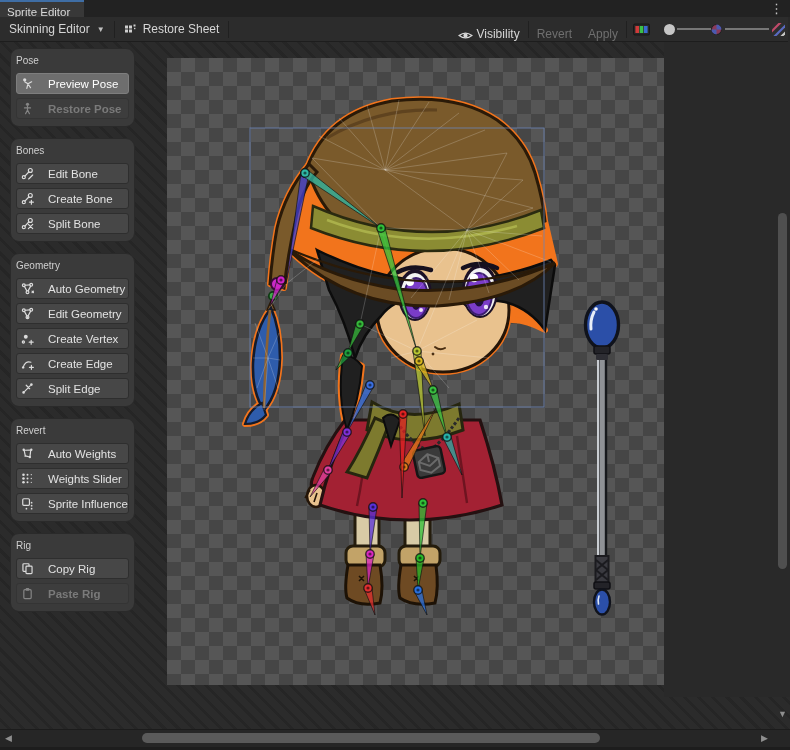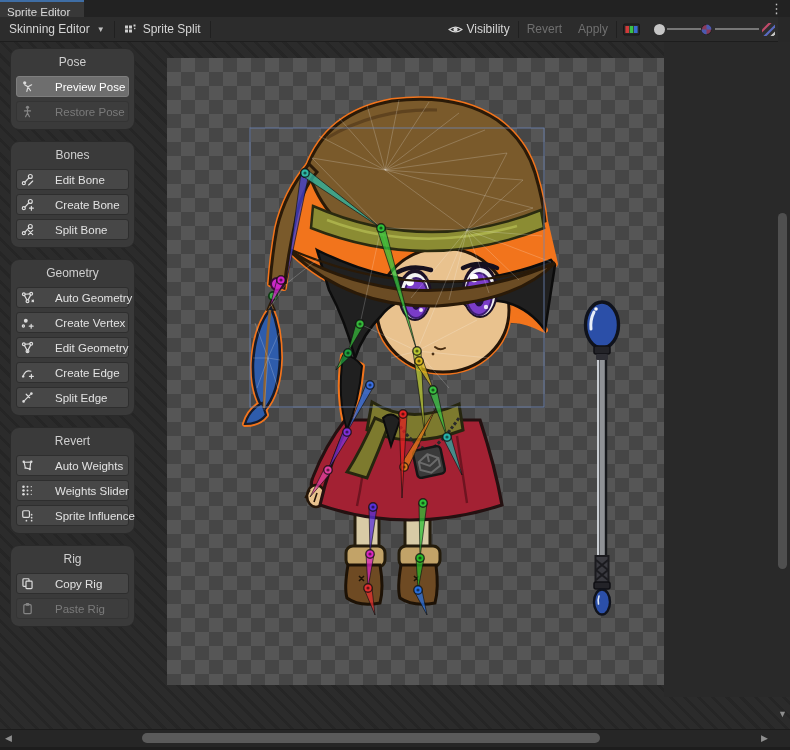--- a/index.html
+++ b/index.html
@@ -7,50 +7,50 @@
        font-family:"Liberation Sans",sans-serif;-webkit-font-smoothing:antialiased;}
   .window{position:absolute;inset:0;background:#282828;}
 
   
   .tabbar{position:absolute;left:0;top:0;right:0;height:17px;background:#222222;}
   .tab{position:absolute;left:0;top:0;height:15px;padding:2px 14px 0 7px;background:#383838;
        border-top:2px solid var(--accent);font-size:11.5px;color:#d8d8d8;display:flex;align-items:center;}
   .kebab{position:absolute;right:7px;top:0px;color:#c4c4c4;font-size:13px;line-height:17px;cursor:default;}
 
   
-  .toolbar{position:absolute;left:0;top:17px;right:12px;height:24px;background:#2c2c2c;
+  .toolbar{position:absolute;left:0;top:17px;right:2px;height:24px;background:#2c2c2c;
            border-bottom:1px solid #1d1d1d;display:flex;align-items:center;font-size:12px;color:#d6d6d6;}
   .tb-item{display:flex;align-items:center;gap:5px;padding:0 9px;height:100%;}
   .tb-caret{font-size:8px;color:#c0c0c0;margin-left:2px;}
   .vsep{width:1px;height:17px;background:#202020;}
   .tb-right{margin-left:auto;display:flex;align-items:center;height:100%;}
-  .tb-btn{display:flex;align-items:center;gap:4px;padding:0 8px;height:100%;}
+  .tb-btn{display:flex;align-items:flex-end;gap:4px;padding:0 8px;height:100%;}
   .dim{color:#6f6f6f;}
   .swatch-btn{display:flex;align-items:center;padding:0 6px;}
   .slider{display:flex;align-items:center;margin:0 3px 0 8px;}
   .knob{width:11px;height:11px;border-radius:50%;background:#c6c6c6;}
   .track{height:2px;background:#777777;}
   .t1{width:34px;margin-left:2px;} .t2{width:44px;margin:0 3px;}
 
   
   .main{position:absolute;left:0;top:42px;right:0;bottom:0;
         background:#2b2b2b;
         background-image:repeating-linear-gradient(45deg,rgba(0,0,0,.13) 0 3px,rgba(0,0,0,0) 3px 10px);}
   .flat-right{position:absolute;left:664px;top:0;right:0;height:655px;background:#292929;}
 
   
   .panels{position:absolute;left:10px;top:6px;width:125px;}
   .panel{background:#3a3a3a;border:1px solid #2a2a2a;border-radius:9px;margin-bottom:11px;
          padding:4px 5px 3px;box-sizing:border-box;}
-  .ptitle{font-size:12px;color:#cfcfcf;text-align:center;margin:2px 0 7px;}
-  .pbtn{display:flex;align-items:center;gap:21px;height:17px;padding:1px 4px;margin-bottom:4px;
+  .ptitle{font-size:10px;color:#cfcfcf;margin:2px 0 7px;}
+  .pbtn{display:flex;align-items:center;gap:14px;height:17px;padding:1px 4px;margin-bottom:4px;
         background:#474747;border:1px solid #2e2e2e;border-radius:3px;
         font-size:11.5px;color:#e2e2e2;cursor:default;white-space:nowrap;}
   .pbtn.active{background:#6e6e6e;border-color:#7e7e7e;color:#ffffff;}
-  .pbtn.disabled{background:#3d3d3d;border-color:#343434;color:#7a7a7a;}
+  .pbtn.disabled{background:#3d3d3d;border-color:#343434;color:#7a7a7a;font-weight:bold;}
   .pbtn.disabled svg{opacity:.45;}
   .bicon{flex:0 0 auto;}
 
   
   .canvas{position:absolute;left:167px;top:16px;width:497px;height:627px;
           background-color:#464646;
           background-image:linear-gradient(45deg,#565656 25%,transparent 25% 75%,#565656 75%),
                            linear-gradient(45deg,#565656 25%,transparent 25% 75%,#565656 75%);
           background-size:28px 28px;background-position:0 0,14px 14px;}
   .canvas svg{position:absolute;inset:0;}
@@ -86,21 +86,21 @@
       <svg width="14" height="12" viewBox="0 0 14 12">
         <g fill="#cfcfcf">
             <rect x="1" y="2.5" width="3" height="3"></rect>
             <rect x="5" y="2.5" width="3" height="3"></rect>
         <rect x="1" y="6.5" width="3" height="3"></rect>
             <rect x="5" y="6.5" width="3" height="3"></rect>
         <rect x="9.5" y="1.5" width="2" height="2"></rect>
             <rect x="10" y="4.8" width="1.4" height="1.4"></rect>
           </g>
       </svg>
-      <span>Sprite Split</span>
+      <span>Restore Sheet</span>
     </div>
     <div class="vsep"></div>
 
     <div class="tb-right">
       <div class="tb-btn">
         <svg width="15" height="11" viewBox="0 0 16 12">
           <path d="M1,6 Q8,0.8 15,6 Q8,11.2 1,6 Z" fill="none" stroke="#d8d8d8" stroke-width="1.3"></path>
           <circle cx="8" cy="6" r="2.3" fill="#d8d8d8"></circle>
         </svg>
         <span>Visibility</span>
@@ -387,35 +387,35 @@
               <circle cx="2.6" cy="3" r="1.3" fill="none" stroke="#dcdcdc" stroke-width="1.1" stroke-linecap="round"></circle>
               <circle cx="9.4" cy="2.6" r="1.3" fill="none" stroke="#dcdcdc" stroke-width="1.1" stroke-linecap="round"></circle>
               <circle cx="6" cy="9.4" r="1.3" fill="none" stroke="#dcdcdc" stroke-width="1.1" stroke-linecap="round"></circle>
               <path d="M3.9,3 L8.1,2.7 M3.2,4.2 L5.4,8.2 M8.9,3.8 L6.6,8.2" fill="none" stroke="#dcdcdc" stroke-width="1.1" stroke-linecap="round"></path>
               <path d="M10.2,8.4 l1.4,1.4 M11.6,8.4 l-1.4,1.4" fill="none" stroke="#dcdcdc" stroke-width="1.1" stroke-linecap="round"></path>
             </svg>
             <span>Auto Geometry</span>
           </div>
           <div class="pbtn">
             <svg class="bicon" viewBox="0 0 12 12" width="13" height="13">
-              <circle cx="4.4" cy="4.4" r="1.8" fill="#dcdcdc"></circle>
-              <circle cx="2.2" cy="9.2" r="1" fill="none" stroke="#dcdcdc" stroke-width="1.1" stroke-linecap="round"></circle>
-              <path d="M9.4,7.6000000000000005 v3.6 M7.6000000000000005,9.4 h3.6" fill="none" stroke="#dcdcdc" stroke-width="1.1" stroke-linecap="round"></path>
-            </svg>
-            <span>Create Vertex</span>
-          </div>
-          <div class="pbtn">
-            <svg class="bicon" viewBox="0 0 12 12" width="13" height="13">
               <circle cx="2.6" cy="3" r="1.3" fill="none" stroke="#dcdcdc" stroke-width="1.1" stroke-linecap="round"></circle>
               <circle cx="9.4" cy="2.6" r="1.3" fill="none" stroke="#dcdcdc" stroke-width="1.1" stroke-linecap="round"></circle>
               <circle cx="6" cy="9.4" r="1.3" fill="none" stroke="#dcdcdc" stroke-width="1.1" stroke-linecap="round"></circle>
               <path d="M3.9,3 L8.1,2.7 M3.2,4.2 L5.4,8.2 M8.9,3.8 L6.6,8.2" fill="none" stroke="#dcdcdc" stroke-width="1.1" stroke-linecap="round"></path>
               <circle cx="6" cy="9.4" r="0.8" fill="#dcdcdc"></circle>
             </svg>
             <span>Edit Geometry</span>
+          </div>
+          <div class="pbtn">
+            <svg class="bicon" viewBox="0 0 12 12" width="13" height="13">
+              <circle cx="4.4" cy="4.4" r="1.8" fill="#dcdcdc"></circle>
+              <circle cx="2.2" cy="9.2" r="1" fill="none" stroke="#dcdcdc" stroke-width="1.1" stroke-linecap="round"></circle>
+              <path d="M9.4,7.6000000000000005 v3.6 M7.6000000000000005,9.4 h3.6" fill="none" stroke="#dcdcdc" stroke-width="1.1" stroke-linecap="round"></path>
+            </svg>
+            <span>Create Vertex</span>
           </div>
           <div class="pbtn">
             <svg class="bicon" viewBox="0 0 12 12" width="13" height="13">
               <path d="M2,9.6 Q3.6,3.2 9.2,4.8" fill="none" stroke="#dcdcdc" stroke-width="1.1" stroke-linecap="round"></path>
               <circle cx="2" cy="9.6" r="1.1" fill="#dcdcdc"></circle>
               <path d="M9.6,7.8 v3.6 M7.8,9.6 h3.6" fill="none" stroke="#dcdcdc" stroke-width="1.1" stroke-linecap="round"></path>
             </svg>
             <span>Create Edge</span>
           </div>
           <div class="pbtn">

